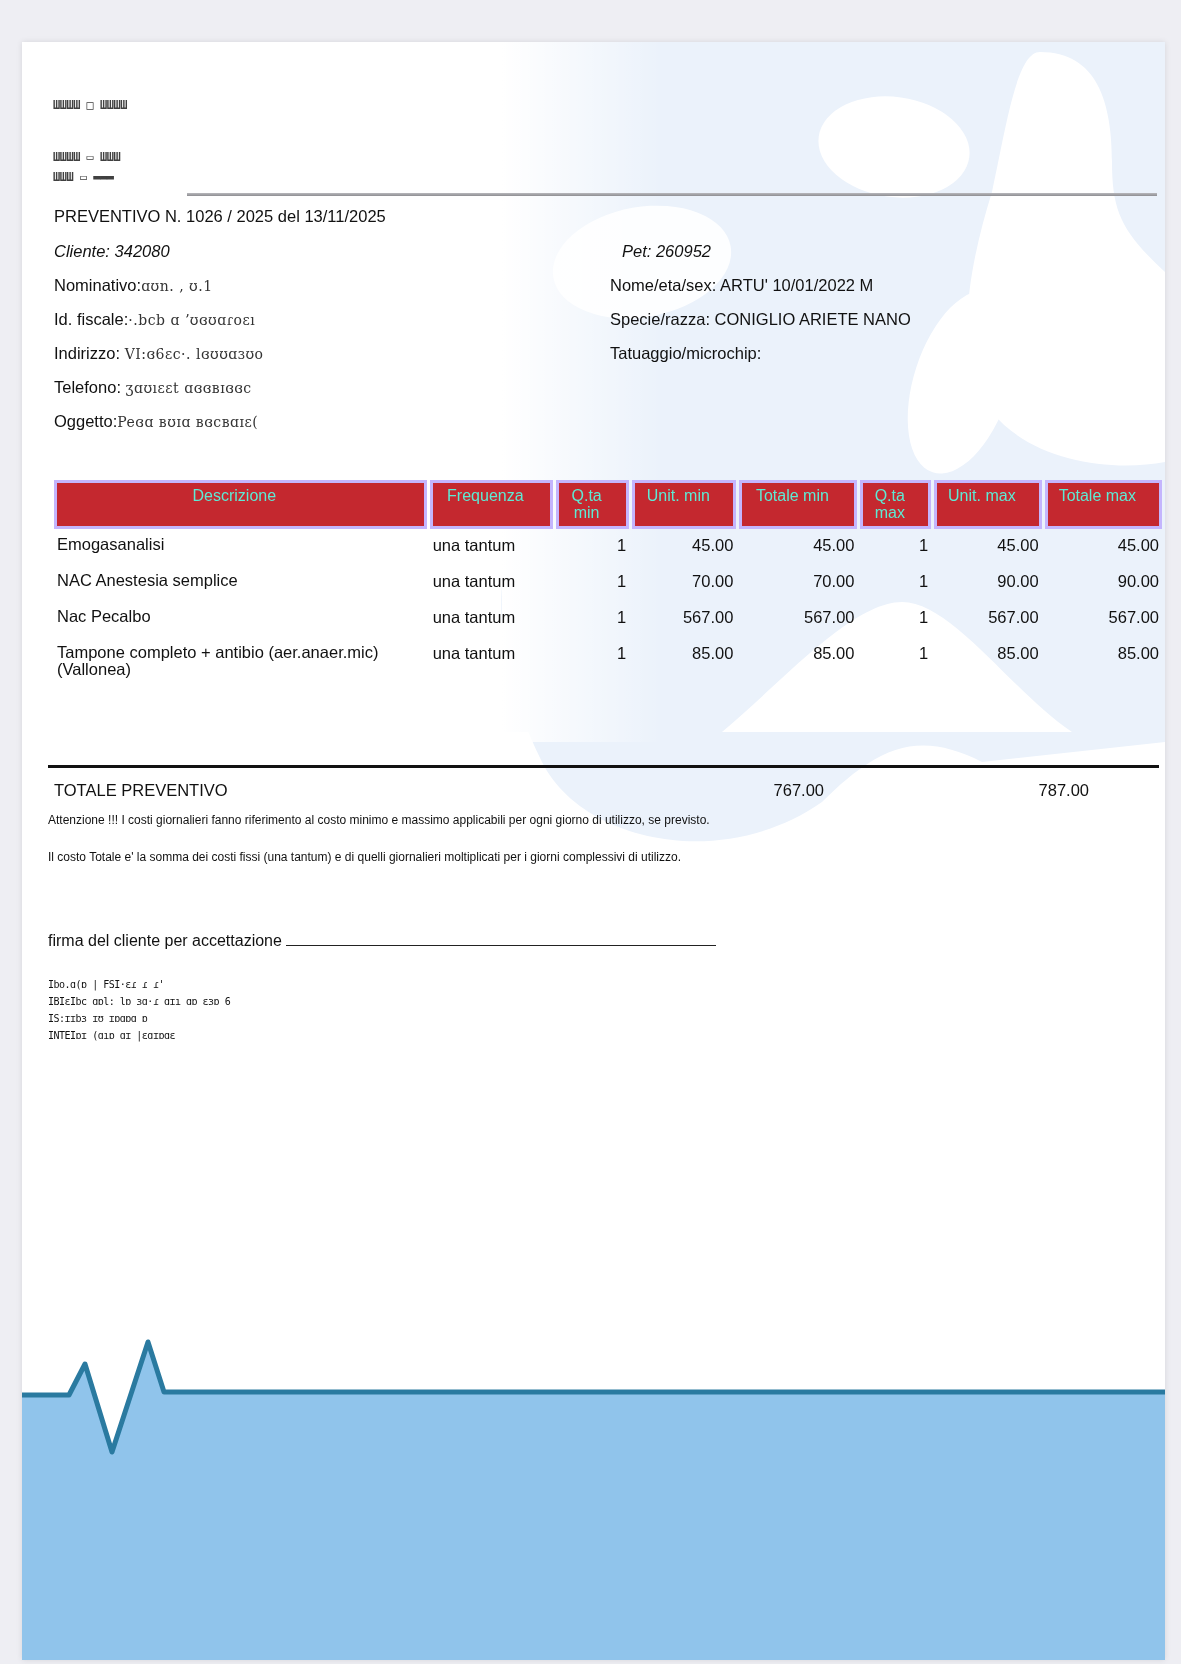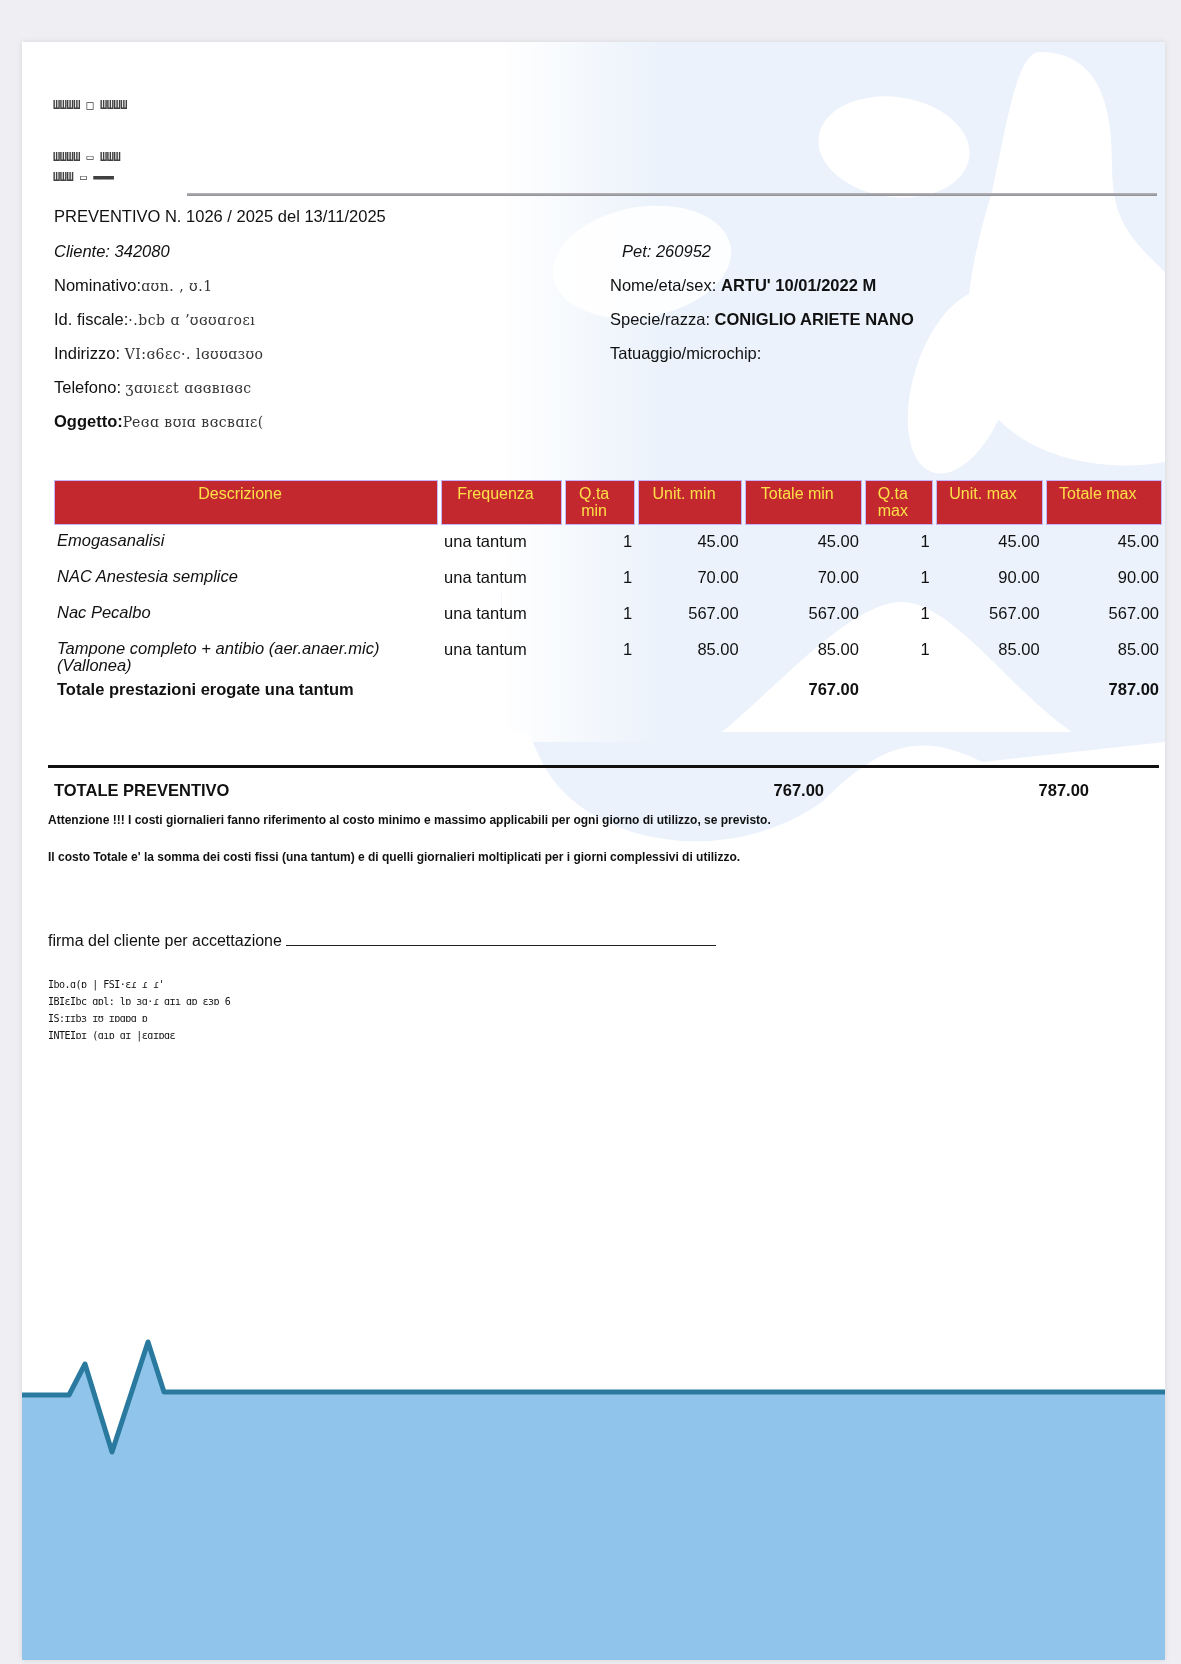--- a/index.html
+++ b/index.html
@@ -21,43 +21,43 @@
     }
     .bg-art { position: absolute; left: 0; top: 0; width: 1143px; height: 1618px; z-index: 0; }
     .content { position: absolute; left: 0; top: 0; width: 1143px; height: 1618px; z-index: 1; }
     .abs { position: absolute; white-space: nowrap; }
 
     .redacted { font-family: "DejaVu Sans Mono", monospace; font-weight: bold; font-size: 12px; letter-spacing: -0.5px; color: #404040; }
     .hr-top { position: absolute; left: 165px; top: 151px; width: 970px; height: 3px; background: linear-gradient(to bottom, #b8b8bc, #8e8e92); }
 
     .t16 { font-size: 16.5px; }
     .italic { font-style: italic; }
-    .bold { font-weight: bold; }
+    .bold { font-weight: normal; }
     .garble { color: #333; font-family: "DejaVu Serif", serif; font-size: 14px; letter-spacing: 0.5px; }
 
     table.items {
       position: absolute; left: 29px; top: 438px;
       border-collapse: separate; border-spacing: 3px 0;
       font-size: 16.5px;
     }
     table.items th {
       background: #c4282f;
-      color: #fde047;
+      color: #5eead4;
       font-weight: normal;
       font-size: 16px;
       line-height: 17px;
       vertical-align: top;
       padding: 4px 14px 2px 2px;
       height: 37px;
       text-align: center;
-      border: 1px solid #c4b5fd;
+      border: 3px solid #c4b5fd;
     }
     table.items td { padding: 0 3px; height: 36px; vertical-align: top; padding-top: 7px; box-sizing: border-box; }
     table.items td.num { text-align: right; }
-    table.items td.desc { line-height: 17px; font-style: italic; }
+    table.items td.desc { line-height: 17px; }
     table.items tr.total td { font-weight: bold; height: 30px; padding-top: 2px; }
 
     .thick-rule { position: absolute; left: 26px; top: 723px; width: 1111px; height: 3px; background: #111; }
 
     .sign-line { display: inline-block; width: 430px; border-bottom: 1px solid #222; margin-left: 4px; height: 14px; vertical-align: baseline; }
 
     .bank { font-family: "DejaVu Sans Mono", monospace; font-size: 10px; line-height: 17px; color: #111; letter-spacing: -0.5px; }
   </style>
 </head>
 <body>
@@ -173,30 +173,20 @@
         <tr>
           <td class="desc" style="height:45px;"><span>Tampone completo + antibio (aer.anaer.mic)</span><br><span>(Vallonea)</span></td>
           <td>una tantum</td>
           <td class="num">1</td>
           <td class="num">85.00</td>
           <td class="num">85.00</td>
           <td class="num">1</td>
           <td class="num">85.00</td>
           <td class="num">85.00</td>
         </tr>
-        <tr class="total">
-          <td>Totale prestazioni erogate una tantum</td>
-          <td></td>
-          <td></td>
-          <td></td>
-          <td class="num">767.00</td>
-          <td></td>
-          <td></td>
-          <td class="num">787.00</td>
-        </tr>
       </tbody>
     </table>
 
     <div class="thick-rule"></div>
 
     <div class="abs t16 bold" style="left:32px; top:739px;">TOTALE PREVENTIVO</div>
     <div class="abs t16 bold" style="left:720px; top:739px; width:82px; text-align:right;">767.00</div>
     <div class="abs t16 bold" style="left:1000px; top:739px; width:67px; text-align:right;">787.00</div>
 
     <div class="abs t16 bold" style="left:26px; top:771px; font-size:12px;">Attenzione !!! I costi giornalieri fanno riferimento al costo minimo e massimo applicabili per ogni giorno di utilizzo, se previsto.</div>

